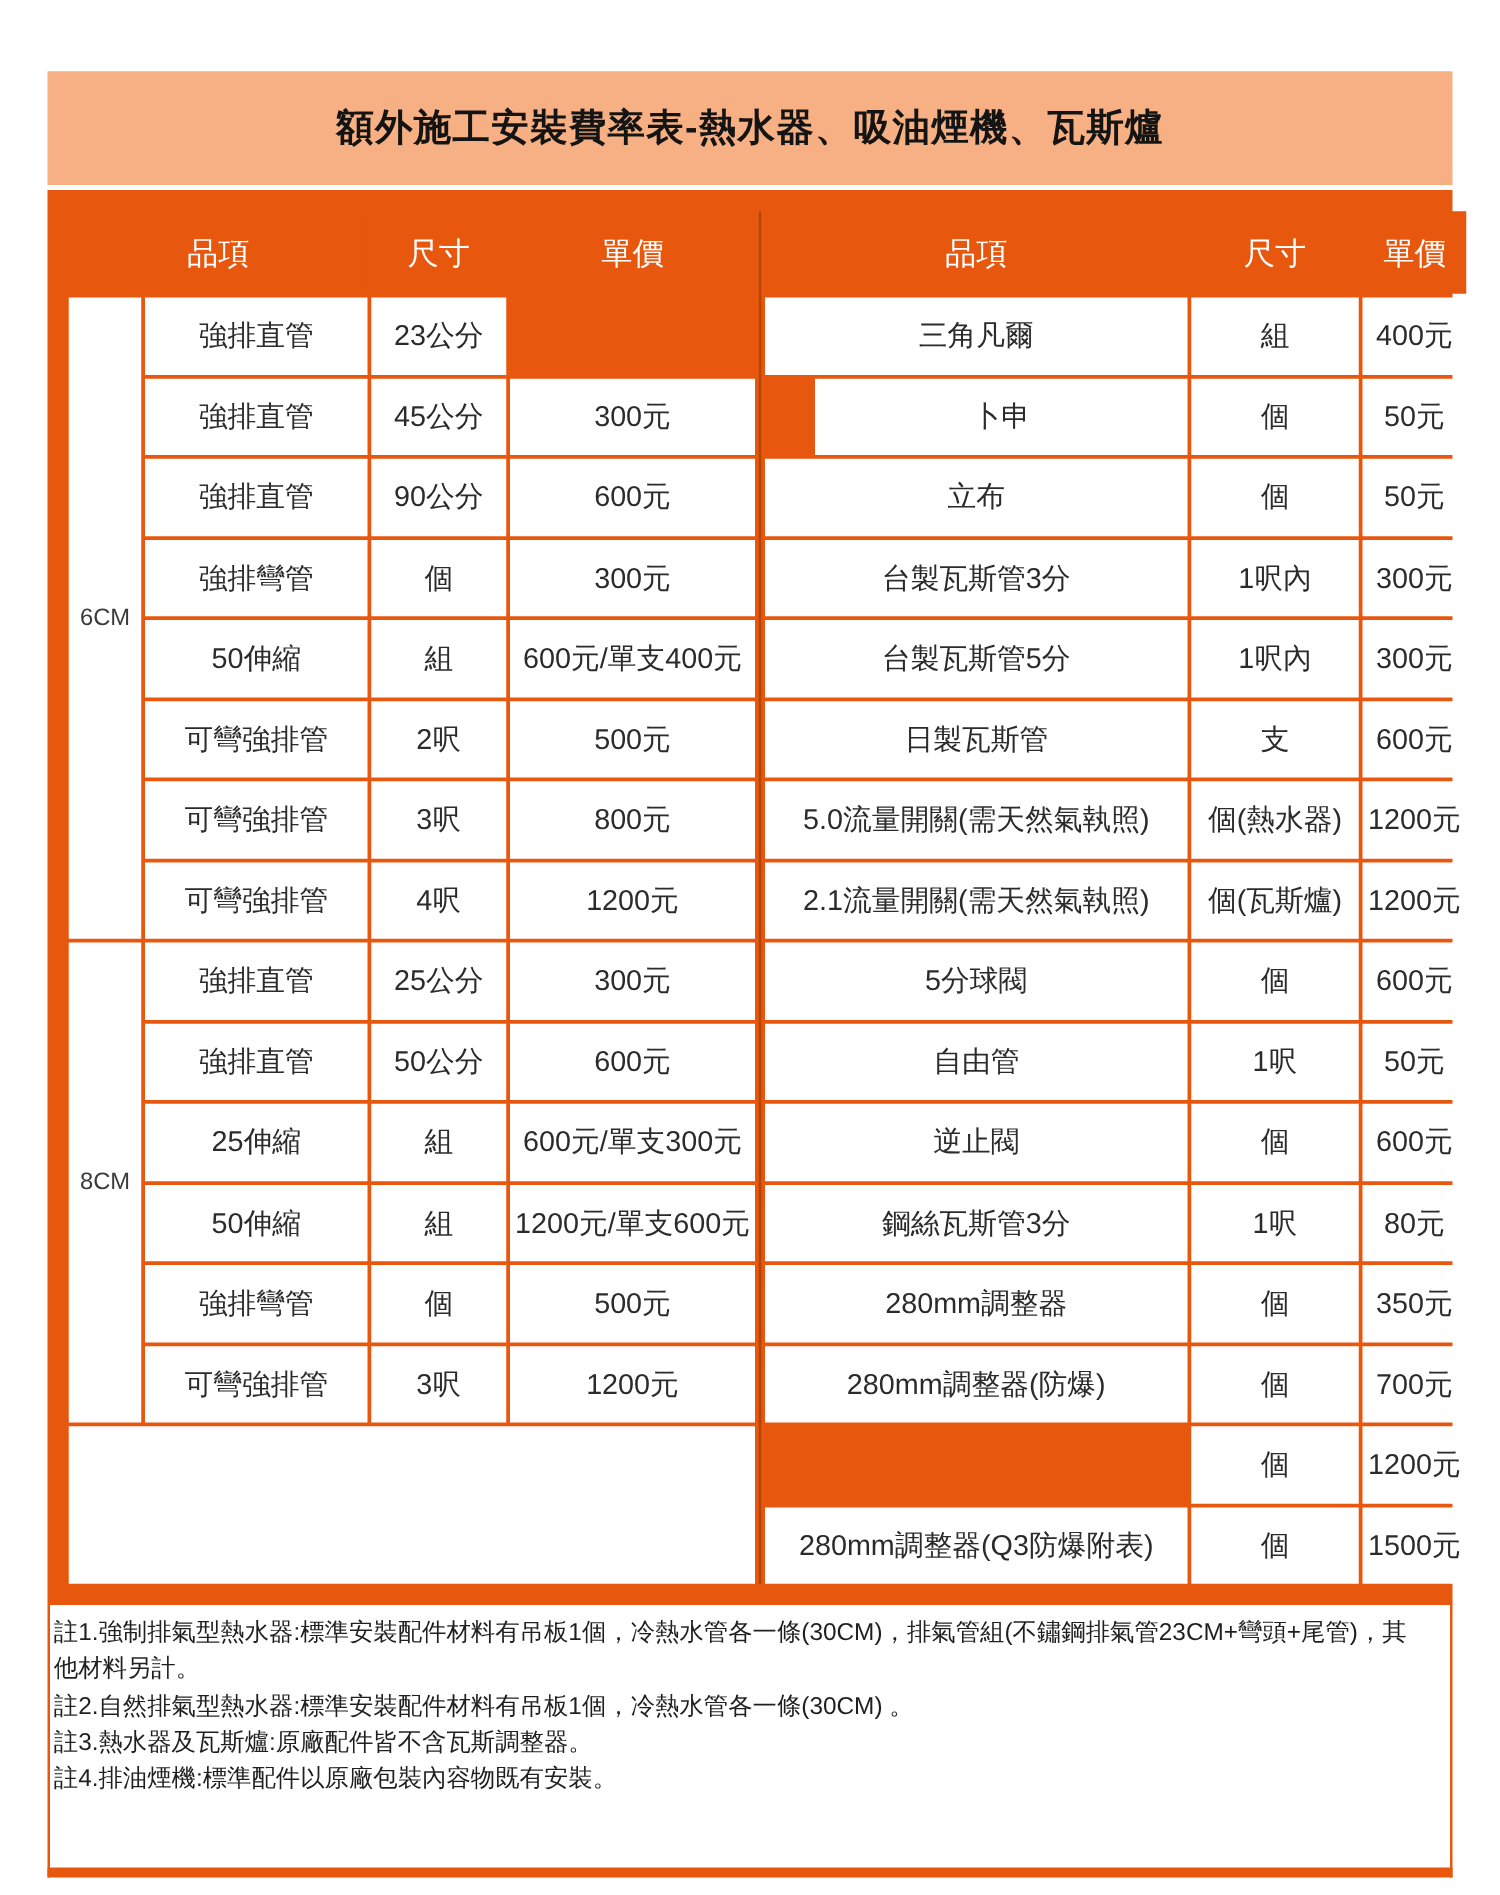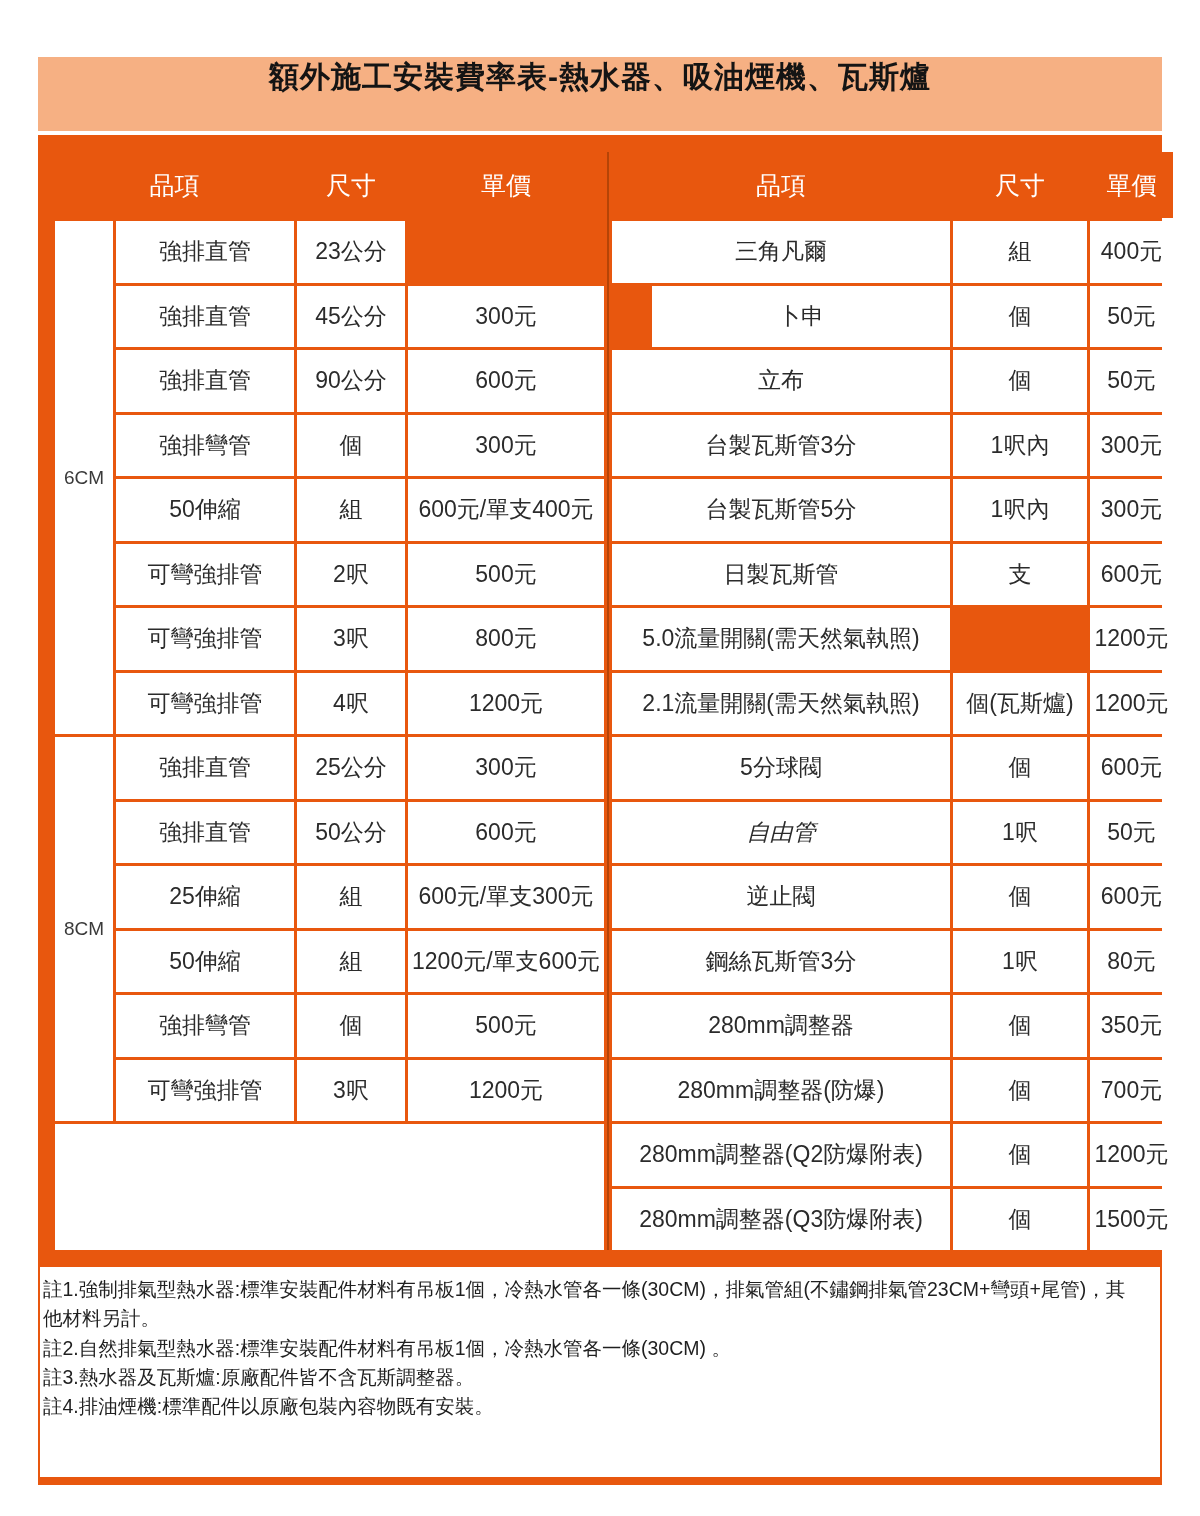--- a/index.html
+++ b/index.html
@@ -13,24 +13,24 @@
     font-family: "Liberation Sans", "DejaVu Sans", sans-serif;
     color: #222222;
   }
   .sheet {
     position: absolute;
     left: 38px;
     top: 57px;
     width: 1124px;
   }
   .title-banner {
-    height: 74px;
+    height: 91px;
     background: #F6B083;
     display: flex;
-    align-items: flex-start;
+    align-items: center;
     justify-content: center;
   }
   .title-banner .title-text {
     font-size: 30px;
     font-weight: bold;
     color: #141414;
     letter-spacing: 1px;
   }
   .table-grid {
     margin-top: 4px;
@@ -162,43 +162,43 @@
       <div class="cell item" style="grid-area: 5 / 6 / span 1 / span 1;">台製瓦斯管3分</div>
       <div class="cell size" style="grid-area: 5 / 7 / span 1 / span 1;">1呎內</div>
       <div class="cell price" style="grid-area: 5 / 8 / span 1 / span 1;">300元</div>
       <div class="cell item" style="grid-area: 6 / 6 / span 1 / span 1;">台製瓦斯管5分</div>
       <div class="cell size" style="grid-area: 6 / 7 / span 1 / span 1;">1呎內</div>
       <div class="cell price" style="grid-area: 6 / 8 / span 1 / span 1;">300元</div>
       <div class="cell item" style="grid-area: 7 / 6 / span 1 / span 1;">日製瓦斯管</div>
       <div class="cell size" style="grid-area: 7 / 7 / span 1 / span 1;">支</div>
       <div class="cell price" style="grid-area: 7 / 8 / span 1 / span 1;">600元</div>
       <div class="cell item" style="grid-area: 8 / 6 / span 1 / span 1;">5.0流量開關(需天然氣執照)</div>
+      <div class="cell size" style="grid-area: 8 / 7 / span 1 / span 1;">個(熱水器)</div>
       <div class="cell price" style="grid-area: 8 / 8 / span 1 / span 1;">1200元</div>
       <div class="cell item" style="grid-area: 9 / 6 / span 1 / span 1;">2.1流量開關(需天然氣執照)</div>
       <div class="cell size" style="grid-area: 9 / 7 / span 1 / span 1;">個(瓦斯爐)</div>
       <div class="cell price" style="grid-area: 9 / 8 / span 1 / span 1;">1200元</div>
       <div class="cell item" style="grid-area: 10 / 6 / span 1 / span 1;">5分球閥</div>
       <div class="cell size" style="grid-area: 10 / 7 / span 1 / span 1;">個</div>
       <div class="cell price" style="grid-area: 10 / 8 / span 1 / span 1;">600元</div>
-      <div class="cell item" style="grid-area: 11 / 6 / span 1 / span 1; font-style: italic;">自由管</div>
+      <div class="cell item" style="grid-area: 11 / 6 / span 1 / span 1;">自由管</div>
       <div class="cell size" style="grid-area: 11 / 7 / span 1 / span 1;">1呎</div>
       <div class="cell price" style="grid-area: 11 / 8 / span 1 / span 1;">50元</div>
       <div class="cell item" style="grid-area: 12 / 6 / span 1 / span 1;">逆止閥</div>
       <div class="cell size" style="grid-area: 12 / 7 / span 1 / span 1;">個</div>
       <div class="cell price" style="grid-area: 12 / 8 / span 1 / span 1;">600元</div>
       <div class="cell item" style="grid-area: 13 / 6 / span 1 / span 1;">鋼絲瓦斯管3分</div>
       <div class="cell size" style="grid-area: 13 / 7 / span 1 / span 1;">1呎</div>
       <div class="cell price" style="grid-area: 13 / 8 / span 1 / span 1;">80元</div>
       <div class="cell item" style="grid-area: 14 / 6 / span 1 / span 1;">280mm調整器</div>
       <div class="cell size" style="grid-area: 14 / 7 / span 1 / span 1;">個</div>
       <div class="cell price" style="grid-area: 14 / 8 / span 1 / span 1;">350元</div>
       <div class="cell item" style="grid-area: 15 / 6 / span 1 / span 1;">280mm調整器(防爆)</div>
       <div class="cell size" style="grid-area: 15 / 7 / span 1 / span 1;">個</div>
       <div class="cell price" style="grid-area: 15 / 8 / span 1 / span 1;">700元</div>
-      <div class="cell item" style="grid-area: 16 / 6 / span 1 / span 1;">280mm調整器(Q2防爆附表)</div>
       <div class="cell size" style="grid-area: 16 / 7 / span 1 / span 1;">個</div>
       <div class="cell price" style="grid-area: 16 / 8 / span 1 / span 1;">1200元</div>
       <div class="cell item" style="grid-area: 17 / 6 / span 1 / span 1;">280mm調整器(Q3防爆附表)</div>
       <div class="cell size" style="grid-area: 17 / 7 / span 1 / span 1;">個</div>
       <div class="cell price" style="grid-area: 17 / 8 / span 1 / span 1;">1500元</div>
     </div>
 
   <div class="notes-box">
     <div class="note-line">註1.強制排氣型熱水器:標準安裝配件材料有吊板1個，冷熱水管各一條(30CM)，排氣管組(不鏽鋼排氣管23CM+彎頭+尾管)，其他材料另計。</div>
     <div class="note-line">註2.自然排氣型熱水器:標準安裝配件材料有吊板1個，冷熱水管各一條(30CM) 。</div>

